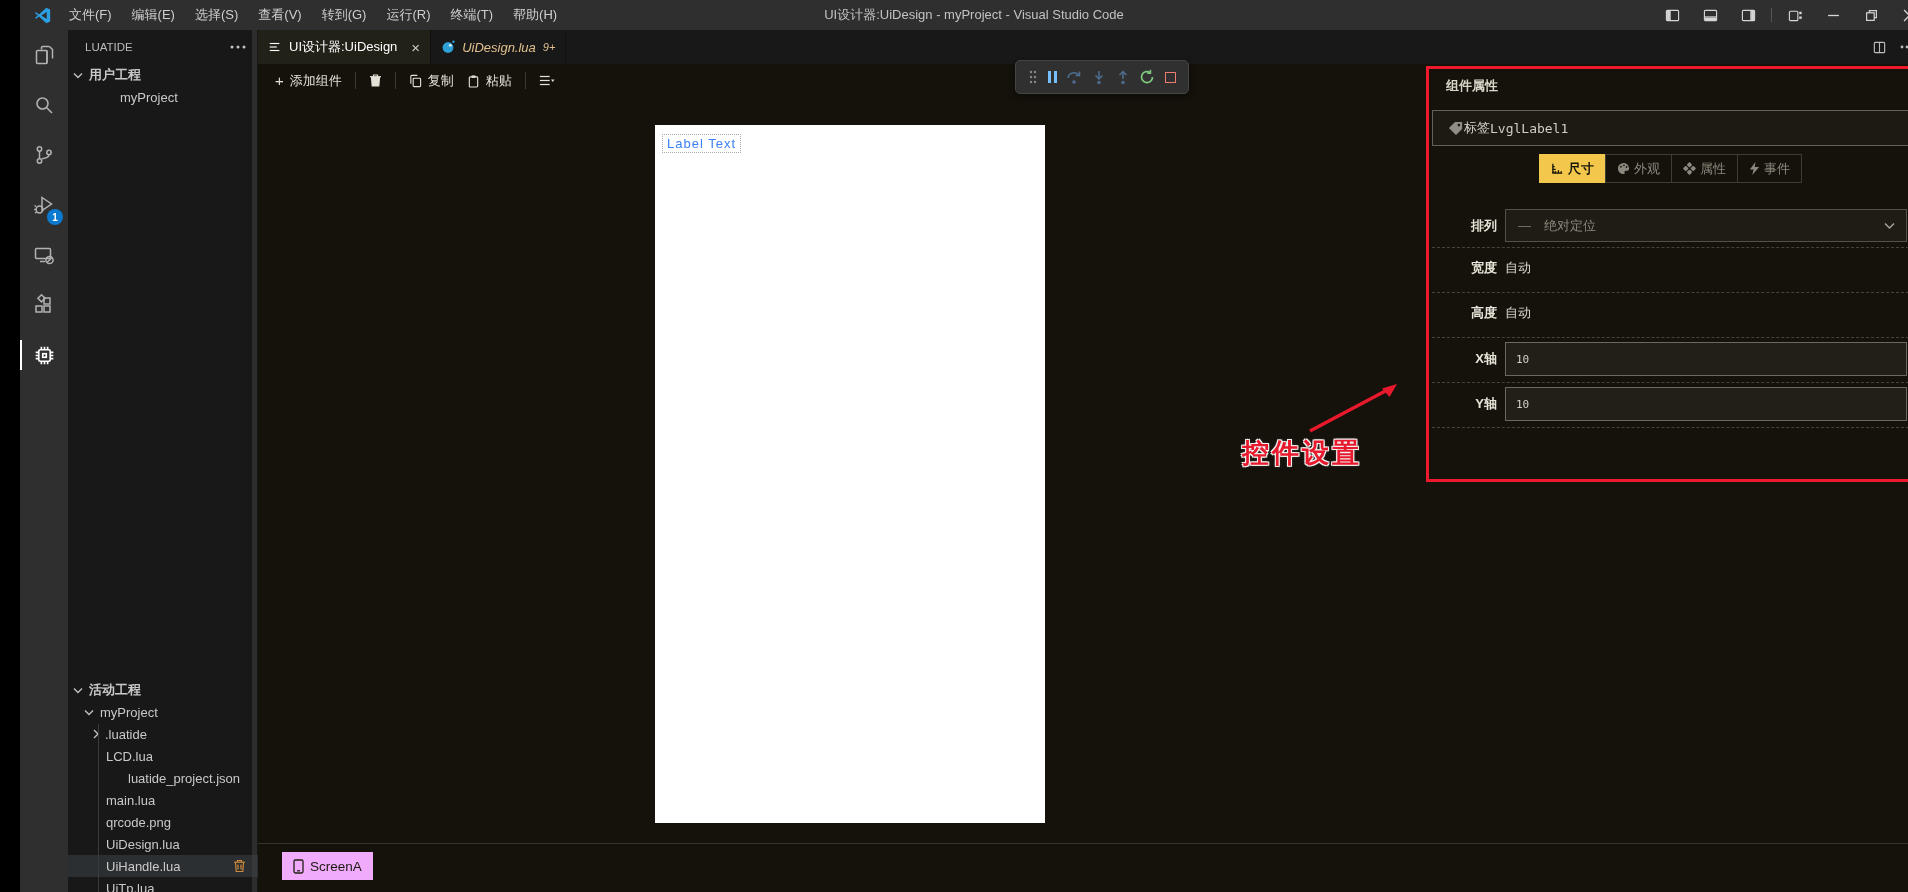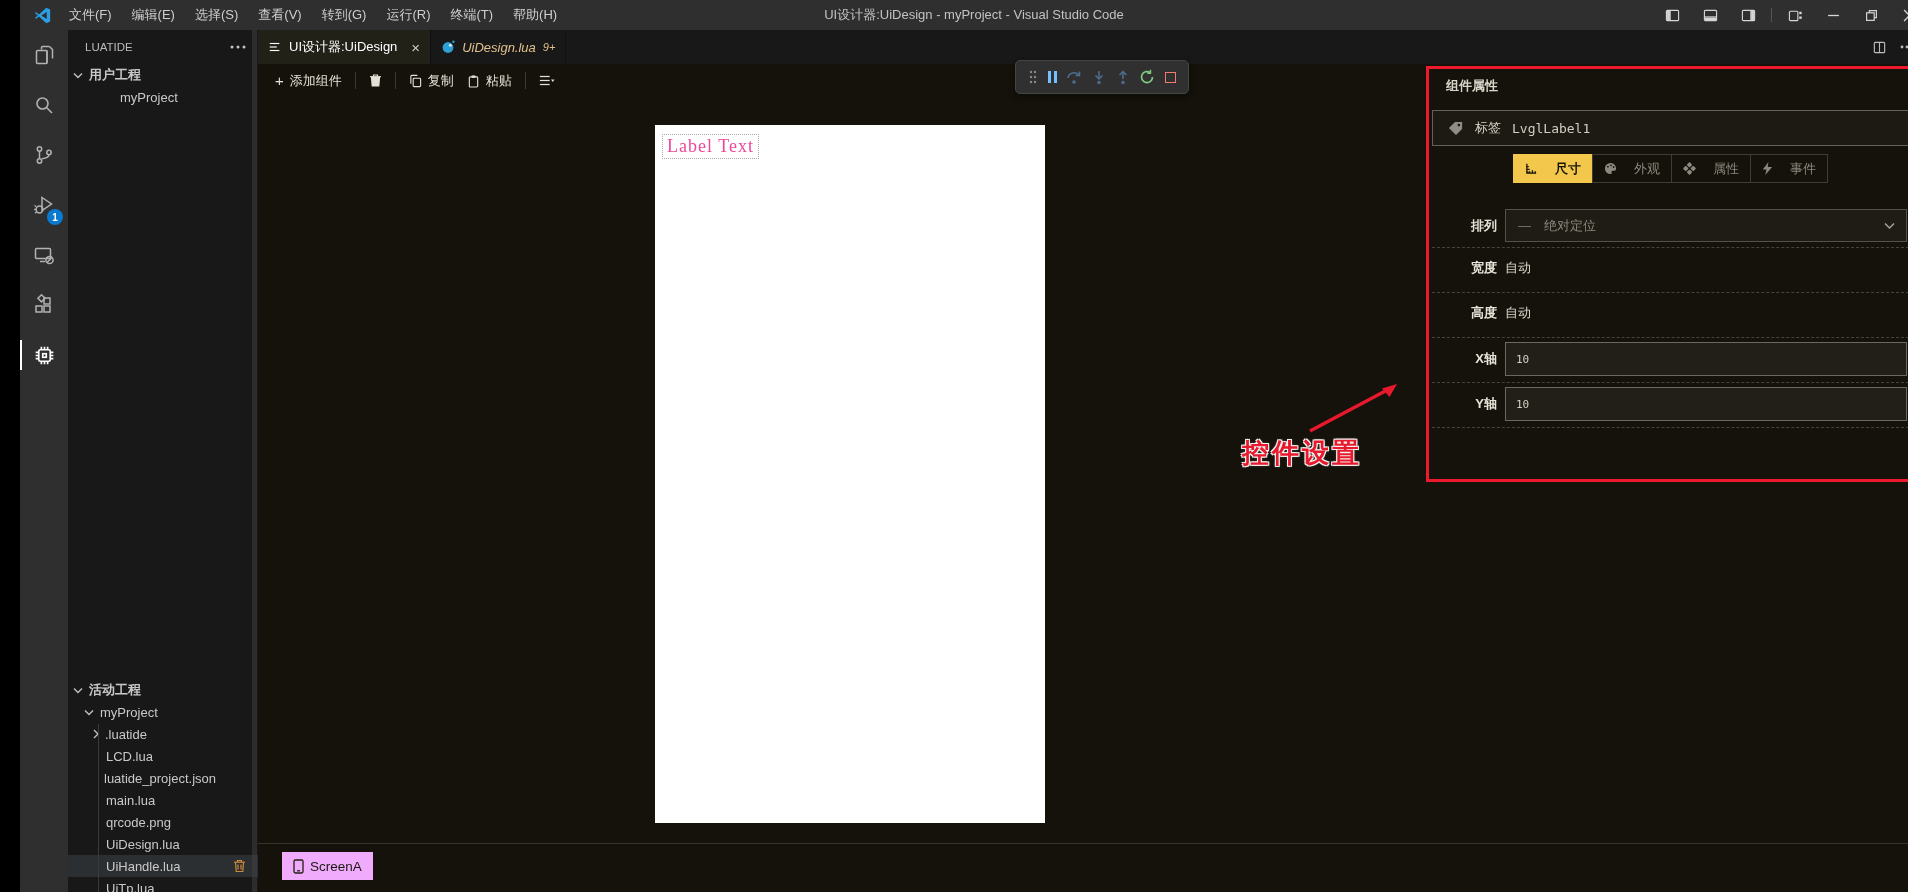--- a/index.html
+++ b/index.html
@@ -57,36 +57,36 @@
   .tb-sep{width:1px;height:17px;background:#3c3a2e}
 
   .debugbar{position:absolute;left:757px;top:-4px;width:174px;height:34px;background:#303031;border:1px solid #454545;
             border-radius:5px;display:flex;align-items:center;justify-content:space-around;padding:0 7px;
             box-shadow:0 2px 6px rgba(0,0,0,.45);z-index:25}
   .db-pause{display:flex;gap:3px}
   .db-pause i{display:block;width:3px;height:12px;background:#75beff}
   .db-stop{width:11px;height:11px;border:1.5px solid #f07b6e}
 
   .canvas{position:absolute;left:397px;top:61px;width:390px;height:698px;background:#ffffff}
-  .canvas-label{position:absolute;left:7px;top:9px;font-family:Liberation Serif, serif;font-size:18px;
-                color:#ec4899;border:1px dotted #a9a9a9;padding:1px 4px;letter-spacing:1px}
+  .canvas-label{position:absolute;left:7px;top:9px;font-family:Liberation Sans, sans-serif;font-size:13px;
+                color:#3b82f6;border:1px dotted #a9a9a9;padding:1px 4px;letter-spacing:1px}
 
   .bottom-divider{position:absolute;left:0;top:779px;right:0;height:1px;background:#35332a}
   .screen-tab{position:absolute;left:24px;top:788px;height:28px;background:#f0abfc;color:#1b1a10;
               display:flex;align-items:center;gap:6px;padding:0 11px;font-size:13.5px}
 
   
   .panel{position:absolute;left:1168px;top:2px;width:489px;height:470px}
   .panel-title{position:absolute;left:20px;top:11px;color:#d9d7cb;font-weight:600}
   .tag-row{position:absolute;left:6px;top:44px;width:477px;height:36px;border:1px solid #63625a;background:#1c1a12;
-           display:flex;align-items:center;gap:11px;padding:0 14px}
+           display:flex;align-items:center;padding:0 14px}
   .tag-name{color:#d8d6ca}
   .tag-value{color:#d0cec2;font-size:13px}
   .ptabs{position:absolute;left:0;top:88px;width:100%;display:flex;justify-content:center}
-  .ptab{height:29px;display:flex;align-items:center;gap:17px;padding:0 11px;border:1px solid #3f3d33;
+  .ptab{height:29px;display:flex;align-items:center;gap:4px;padding:0 11px;border:1px solid #3f3d33;
         margin-left:-1px;color:#8b897d;background:transparent}
   .ptab.active{background:#f2c74b;color:#171508;border-color:#f2c74b;font-weight:700;margin-left:0}
 
   .prow{position:absolute;left:0;width:100%;display:flex;align-items:center}
   .plabel{width:71px;text-align:right;color:#e6e4d8;font-weight:700;flex:none}
   .pspace{width:8px;flex:none}
   .pselect{width:402px;height:33px;background:#1e1c14;border:1px solid #53524a;display:flex;align-items:center;
            gap:13px;padding:0 12px;color:#8b897d;position:relative}
   .pselect .chevd{position:absolute;right:11px;top:12px;color:#a5a398}
   .pinput{width:402px;height:34px;background:#221f18;border:1px solid #6a695f;color:#d2d0c4;
@@ -272,21 +272,21 @@
         <span class="chev">
             <svg width="6" height="10" viewBox="0 0 6 10" fill="none" stroke="currentColor" stroke-width="1.4">
               <polyline points="1,1 5,5 1,9"></polyline>
             </svg>
           </span>
         <span>.luatide</span>
       </div>
       <div class="trow" style="padding-left:38px">
           <span>LCD.lua</span>
         </div>
-      <div class="trow" style="padding-left:36px">
+      <div class="trow" style="padding-left:60px">
           <span>luatide_project.json</span>
         </div>
       <div class="trow" style="padding-left:38px">
           <span>main.lua</span>
         </div>
       <div class="trow" style="padding-left:38px">
           <span>qrcode.png</span>
         </div>
       <div class="trow" style="padding-left:38px">
           <span>UiDesign.lua</span>

